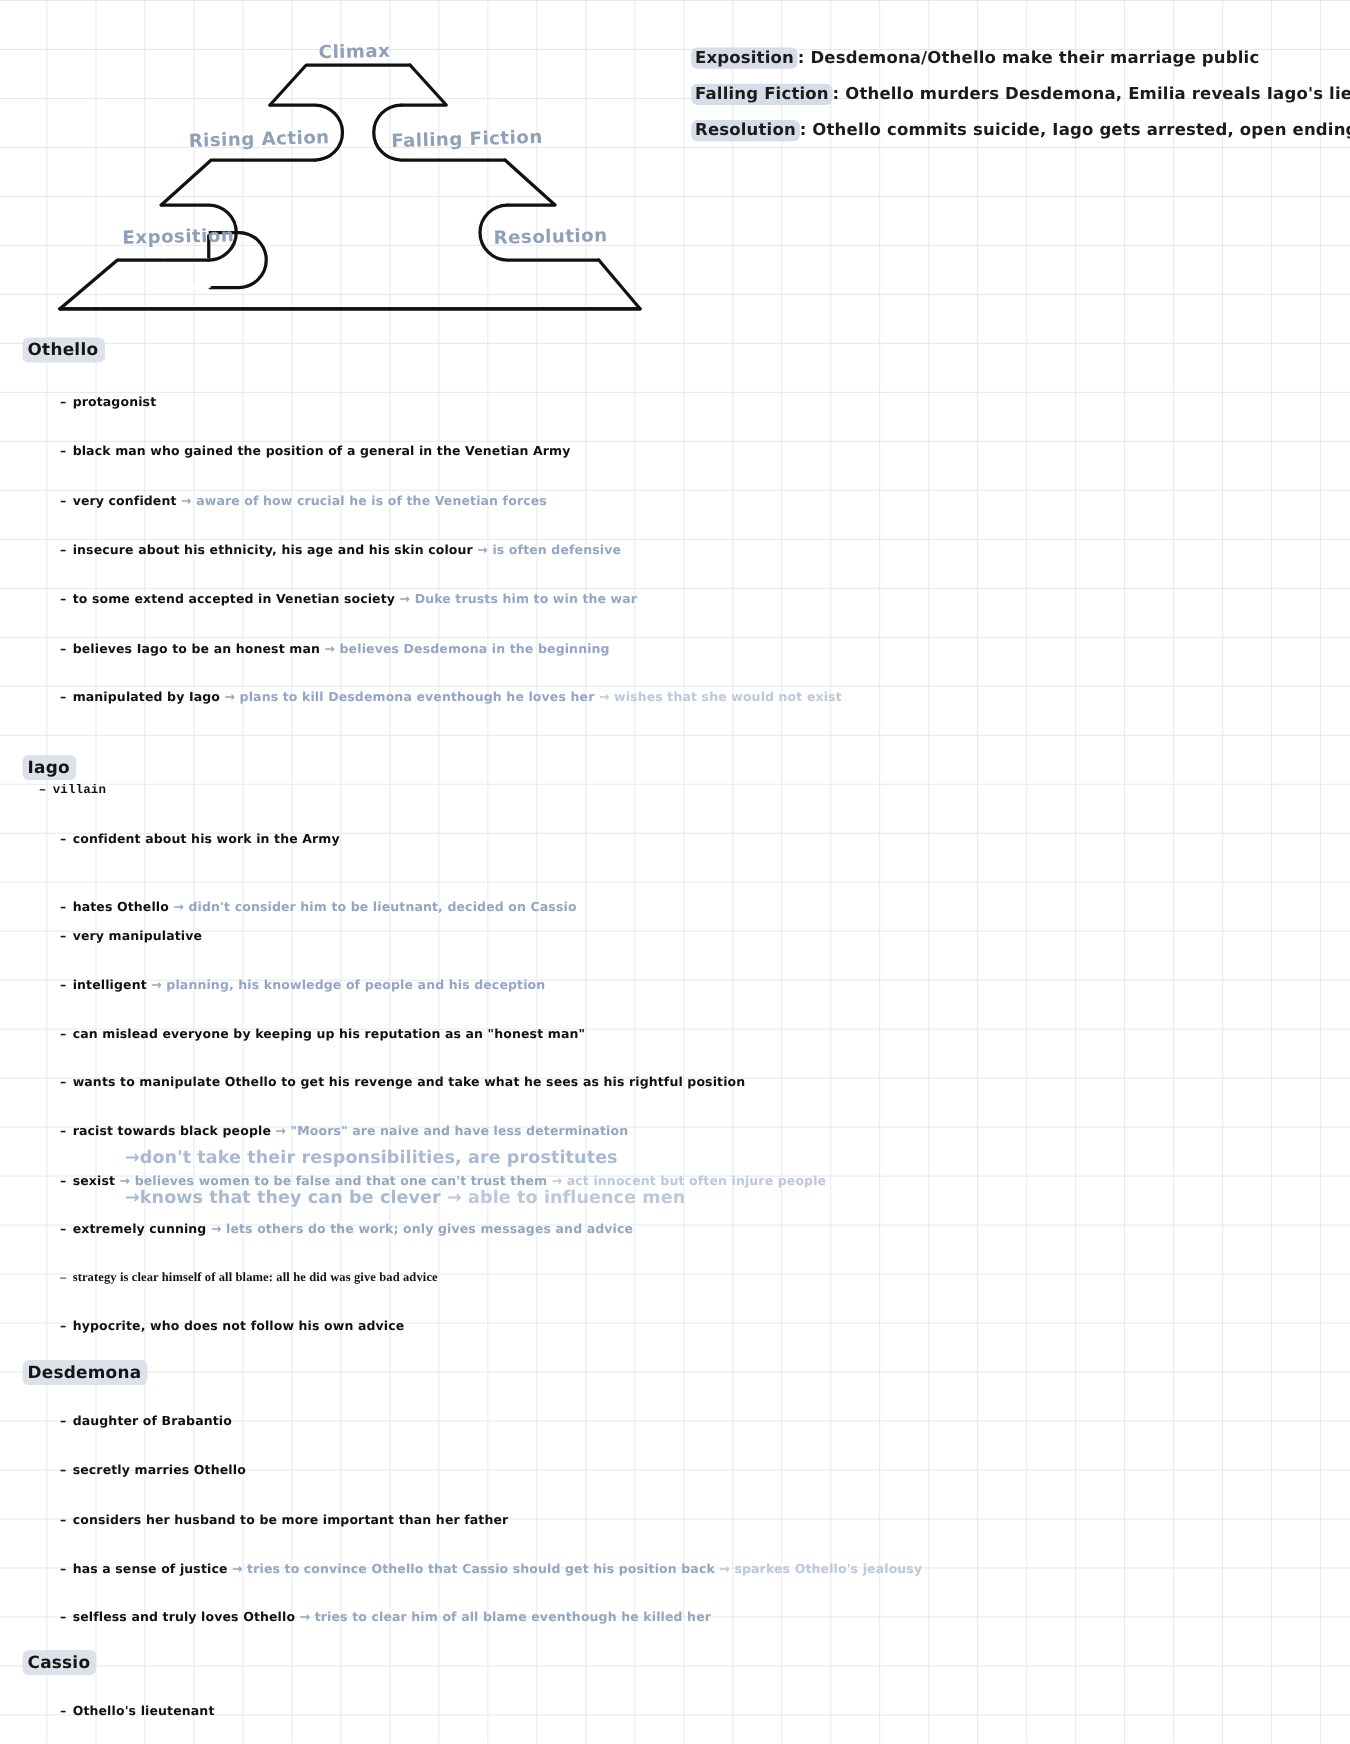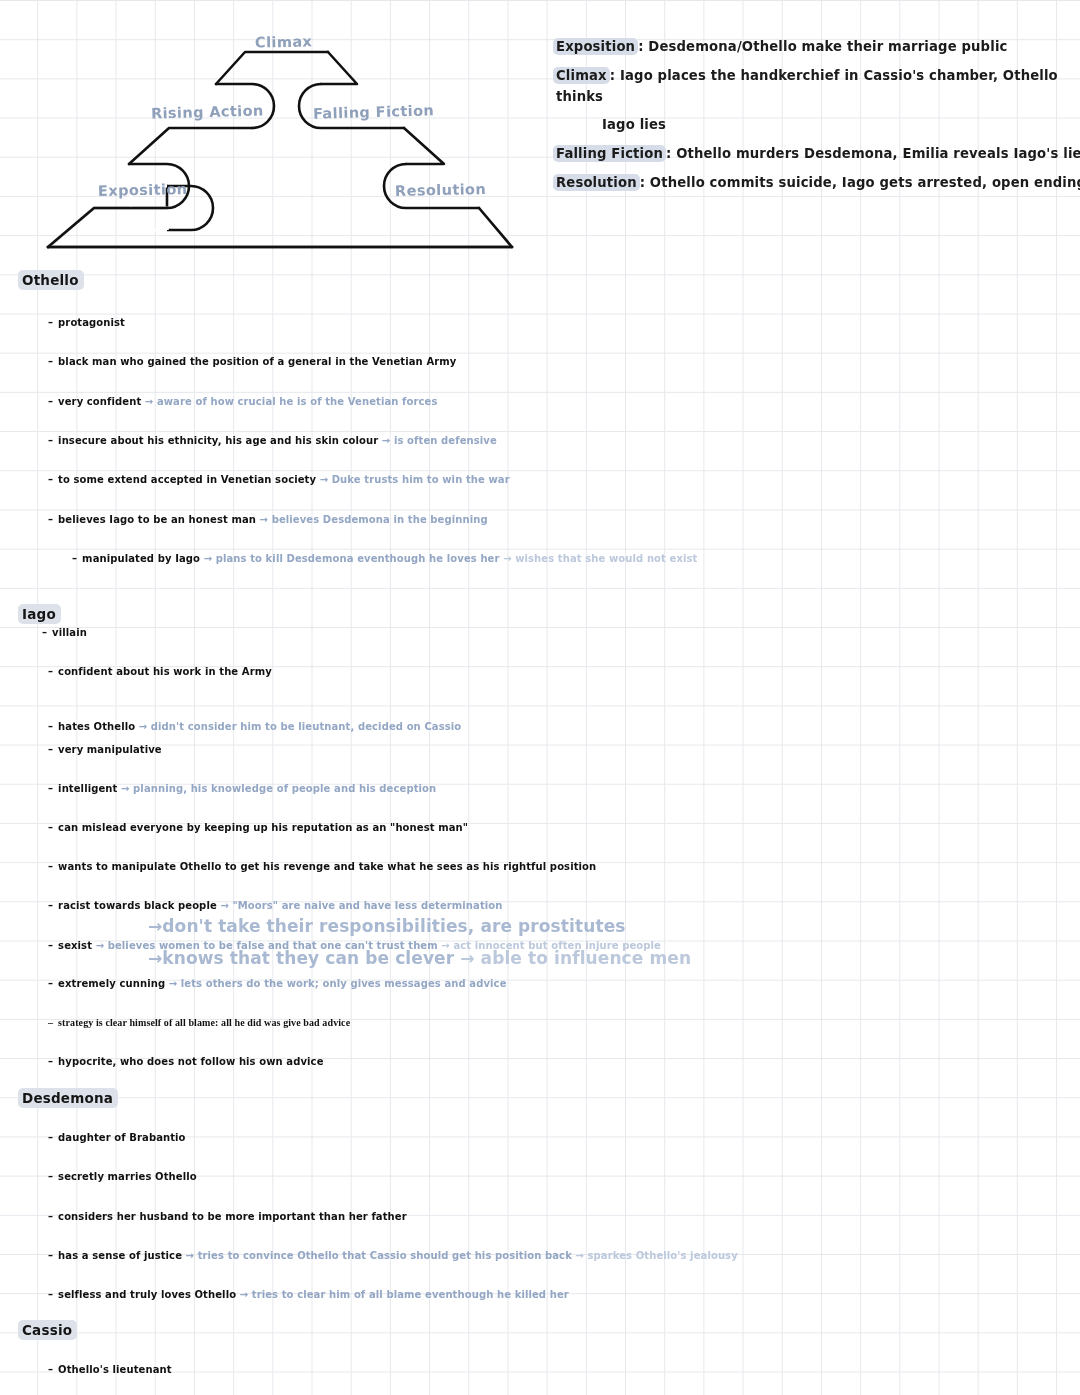--- a/index.html
+++ b/index.html
@@ -104,26 +104,25 @@
 
   .ann {
     color: #93a6c4;
     font-weight: 700;
   }
   .ann.faint  { color: #a9b9d2; }
   .ann.fainter{ color: #bcc8dc; }
 
   .sub {
     position: absolute;
-    font-size: 17px;
+    font-size: 14px;
     font-weight: 700;
     letter-spacing: 0.1px;
     white-space: nowrap;
     line-height: 16px;
-    margin-left: 48px;
   }
 </style>
 </head>
 <body>
 
 <div id="page">
 
   <div id="diagram">
     <svg width="500" height="245" viewBox="0 0 500 245" fill="none">
       <path d="
@@ -231,36 +230,35 @@
 
     <div class="dia-label dia-climax">Climax</div>
     <div class="dia-label dia-rising">Rising Action</div>
     <div class="dia-label dia-falling">Falling Fiction</div>
     <div class="dia-label dia-expo">Exposition</div>
     <div class="dia-label dia-reso">Resolution</div>
   </div>
 
   <div id="summary">
       <div class="sum-row"><span class="hl">Exposition</span><span>: Desdemona/Othello make their marriage public</span></div>
-      <div class="sum-row wrap"><span class="hl">Climax</span><span>: Iago places the handkerchief in Cassio's chamber, Othello thinks</span><span class="sum-cont">Iago lies</span></div>
       <div class="sum-row"><span class="hl">Falling Fiction</span><span>: Othello murders Desdemona, Emilia reveals Iago's lies</span></div>
       <div class="sum-row"><span class="hl">Resolution</span><span>: Othello commits suicide, Iago gets arrested, open ending</span></div>
     </div>
 
   <div id="notes">
       <div class="section-head" style="left: 18px; top: 272px;"><span class="hl2">Othello</span></div>
       <div class="bullet" style="left: 48px; top: 314px;"><span class="dash">–</span><span>protagonist</span></div>
       <div class="bullet" style="left: 48px; top: 353.3px;"><span class="dash">–</span><span>black man who gained the position of a general in the Venetian Army</span></div>
       <div class="bullet" style="left: 48px; top: 392.6px;"><span class="dash">–</span><span>very confident</span><span class="ann"> → aware of how crucial he is of the Venetian forces</span></div>
       <div class="bullet" style="left: 48px; top: 431.9px;"><span class="dash">–</span><span>insecure about his ethnicity, his age and his skin colour</span><span class="ann"> → is often defensive</span></div>
       <div class="bullet" style="left: 48px; top: 471.2px;"><span class="dash">–</span><span>to some extend accepted in Venetian society</span><span class="ann"> → Duke trusts him to win the war</span></div>
       <div class="bullet" style="left: 48px; top: 510.5px;"><span class="dash">–</span><span>believes Iago to be an honest man</span><span class="ann"> → believes Desdemona in the beginning</span></div>
-      <div class="bullet" style="left: 48px; top: 549.8px; margin-left: 24px;"><span class="dash">–</span><span>manipulated by Iago</span><span class="ann"> → plans to kill Desdemona eventhough he loves her</span><span class="ann fainter"> → wishes that she would not exist</span></div>
+      <div class="bullet" style="left: 48px; top: 549.8px;"><span class="dash">–</span><span>manipulated by Iago</span><span class="ann"> → plans to kill Desdemona eventhough he loves her</span><span class="ann fainter"> → wishes that she would not exist</span></div>
       <div class="section-head" style="left: 18px; top: 586px; margin-top: 20px;"><span class="hl2">Iago</span></div>
-      <div class="bullet" style="left: 42px; top: 624px;"><span class="dash">–</span><span>villain</span></div>
+      <div class="bullet" style="left: 31px; top: 624px; font-family: Liberation Mono, monospace;"><span class="dash">–</span><span>villain</span></div>
       <div class="bullet" style="left: 48px; top: 663px;"><span class="dash">–</span><span>confident about his work in the Army</span></div>
       <div class="bullet" style="left: 48px; top: 718px;"><span class="dash">–</span><span>hates Othello</span><span class="ann"> → didn't consider him to be lieutnant, decided on Cassio</span></div>
       <div class="bullet" style="left: 48px; top: 741px;"><span class="dash">–</span><span>very manipulative</span></div>
       <div class="bullet" style="left: 48px; top: 780px;"><span class="dash">–</span><span>intelligent</span><span class="ann"> → planning, his knowledge of people and his deception</span></div>
       <div class="bullet" style="left: 48px; top: 819px;"><span class="dash">–</span><span>can mislead everyone by keeping up his reputation as an "honest man"</span></div>
       <div class="bullet" style="left: 48px; top: 858px;"><span class="dash">–</span><span>wants to manipulate Othello to get his revenge and take what he sees as his rightful position</span></div>
       <div class="bullet" style="left: 48px; top: 897px;"><span class="dash">–</span><span>racist towards black people</span><span class="ann"> → "Moors" are naive and have less determination</span></div>
       <div class="bullet" style="left: 48px; top: 937px;"><span class="dash">–</span><span>sexist</span><span class="ann"> → believes women to be false and that one can't trust them</span><span class="ann fainter"> → act innocent but often injure people</span></div>
       <div class="bullet" style="left: 48px; top: 975px;"><span class="dash">–</span><span>extremely cunning</span><span class="ann"> → lets others do the work; only gives messages and advice</span></div>
       <div class="bullet" style="left: 48px; top: 1014px; font-family: Liberation Serif, serif;"><span class="dash">–</span><span>strategy is clear himself of all blame: all he did was give bad advice</span></div>

